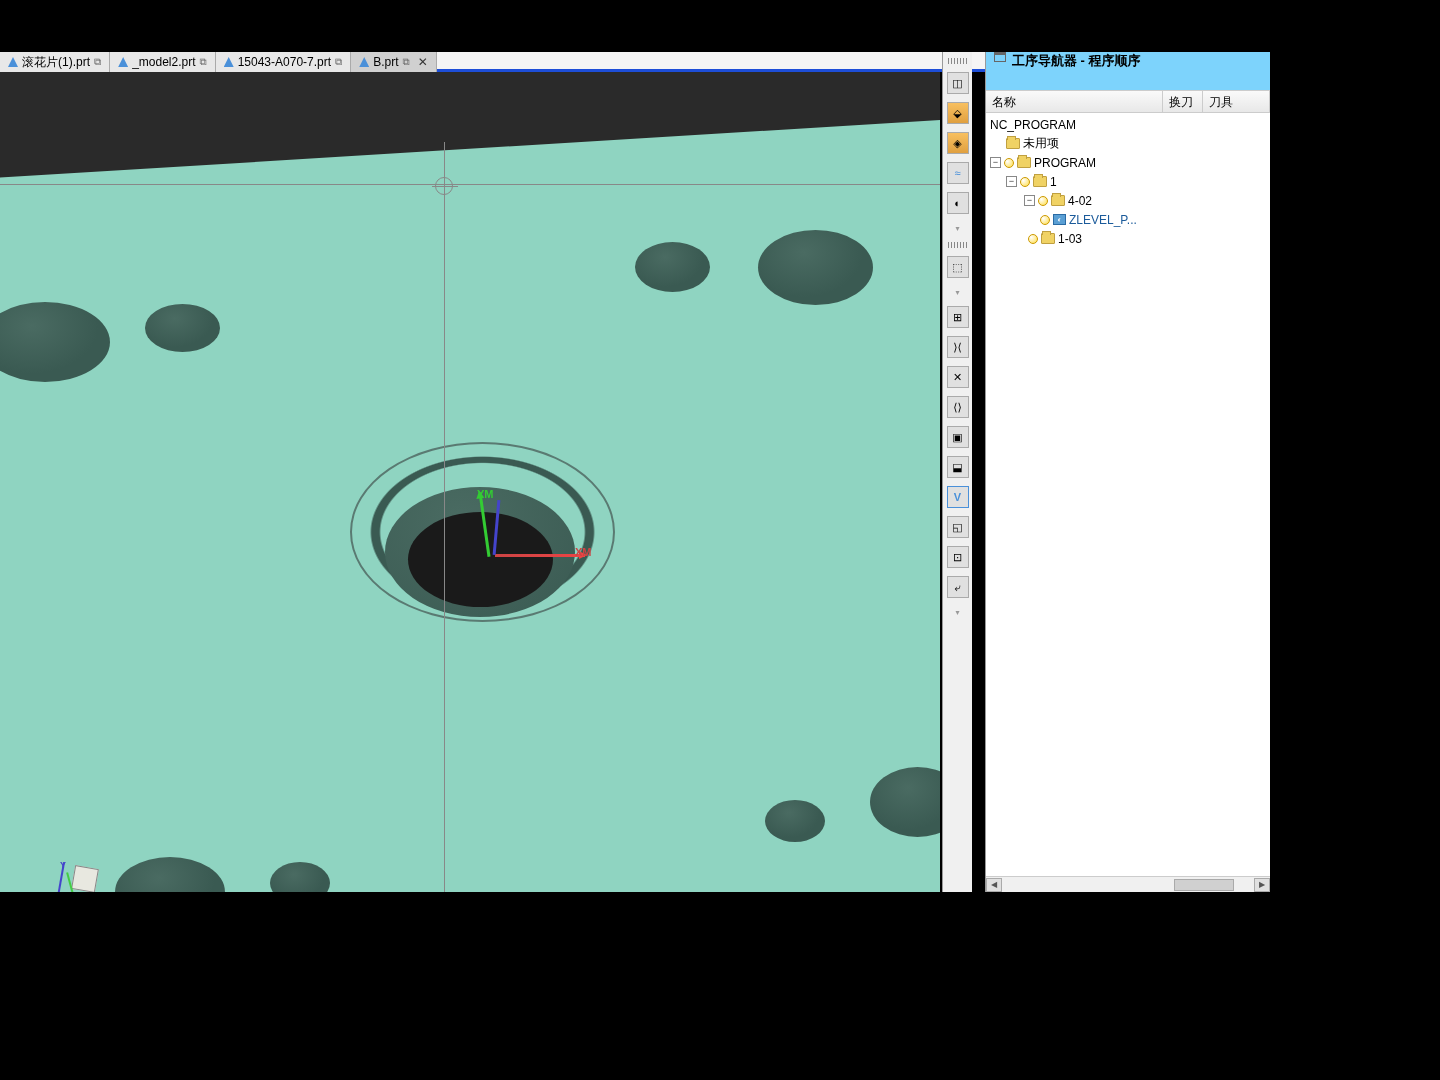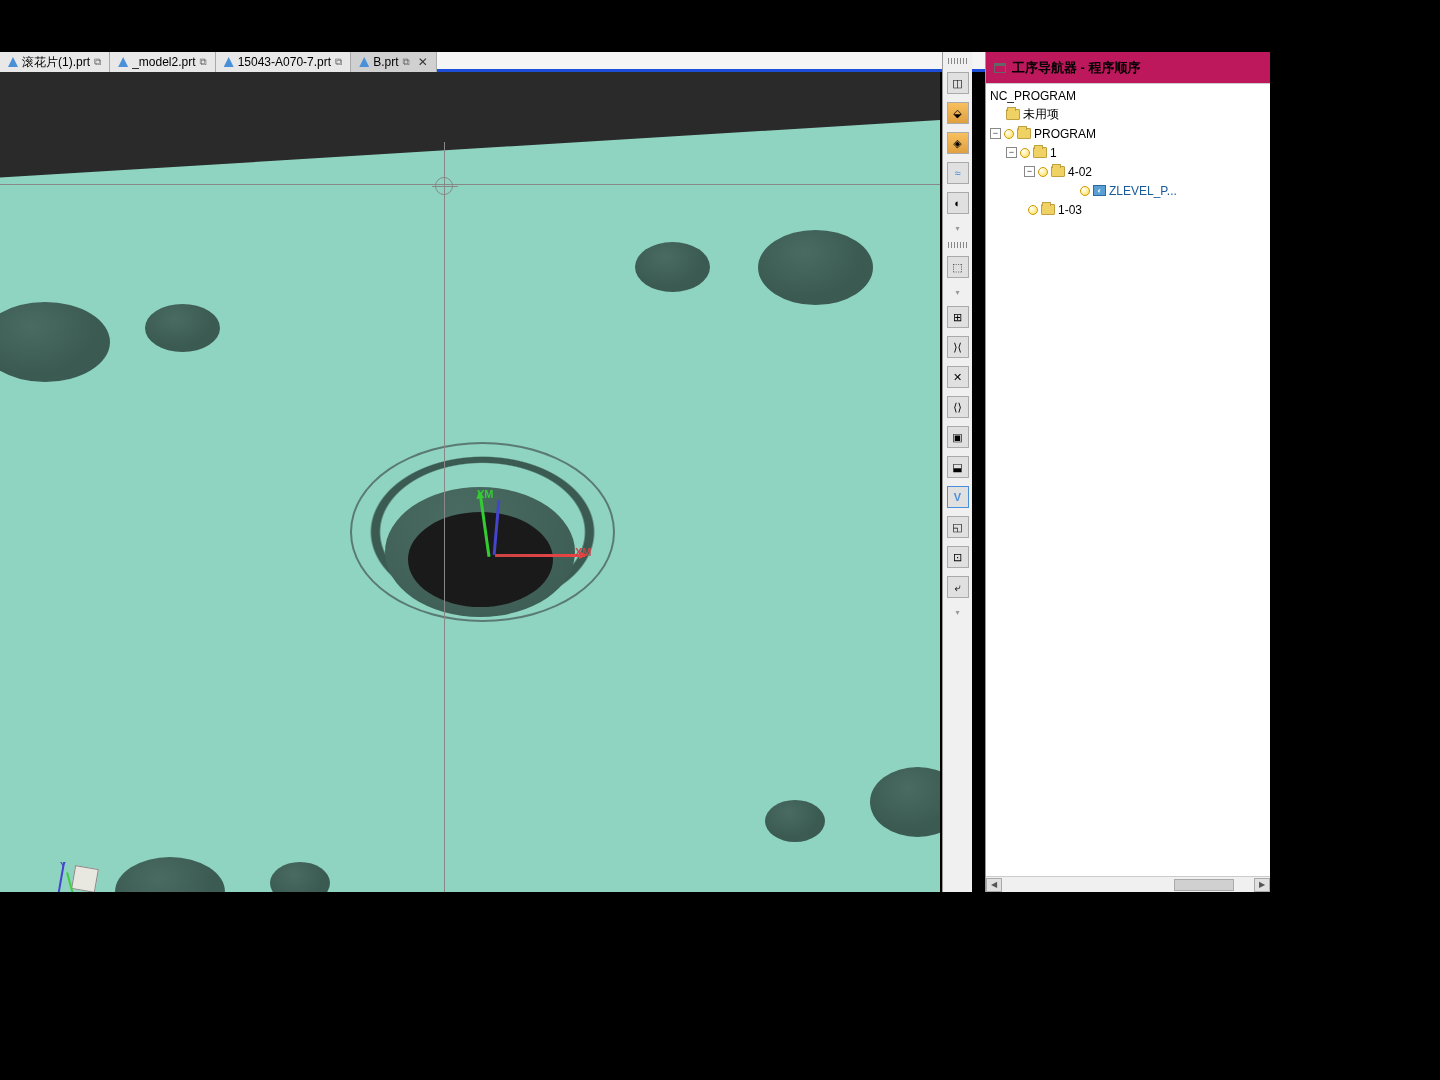--- a/index.html
+++ b/index.html
@@ -52,21 +52,21 @@
     .mcs-xl { position: absolute; top: 54px; left: 100px; color: #c44; font-size: 11px; font-weight: bold; }
     .mcs-yl { position: absolute; top: -4px; left: 2px; color: #3c3; font-size: 11px; font-weight: bold; }
     
     .toolbar-v { position: absolute; top: 52px; left: 942px; width: 30px; height: 840px; background: #f0f0f0; border-left: 1px solid #999; display: flex; flex-direction: column; align-items: center; padding-top: 6px; gap: 8px; }
     .tb-btn { width: 22px; height: 22px; background: #e0e0e0; border: 1px solid #aaa; display: flex; align-items: center; justify-content: center; font-size: 11px; cursor: pointer; }
     .tb-btn.blue { border-color: #4a90d9; color: #4a90d9; font-weight: bold; }
     .tb-sep { width: 20px; height: 12px; display: flex; align-items: center; justify-content: center; color: #999; font-size: 8px; }
     .tb-grip { width: 20px; height: 6px; background: repeating-linear-gradient(90deg, #888 0 1px, transparent 1px 3px); }
     
     .nav-panel { position: absolute; top: 52px; left: 985px; width: 285px; height: 840px; background: #fff; border-left: 1px solid #999; }
-    .nav-header { height: 32px; background: #be185d; border-bottom: 1px solid #ccc; display: flex; align-items: center; padding: 0 8px; gap: 6px; }
+    .nav-header { height: 39px; background: #7dd3fc; border-bottom: 1px solid #ccc; display: flex; padding: 0 8px; gap: 6px; }
     .nav-header-icon { width: 12px; height: 10px; border: 1px solid #666; border-top: 3px solid #666; }
     .nav-header-title { font-weight: bold; font-size: 13px; }
     
     .nav-columns { height: 22px; background: linear-gradient(#fafafa, #e8e8e8); border-bottom: 1px solid #ccc; display: flex; }
     .nav-col { border-right: 1px solid #ccc; padding: 3px 6px; font-size: 12px; }
     .nav-col1 { width: 177px; }
     .nav-col2 { width: 40px; }
     .nav-col3 { flex: 1; }
     
     .tree { padding: 2px 0; }
@@ -176,20 +176,25 @@
   <div class="tb-btn">⊡</div>
   <div class="tb-btn">⤶</div>
   <div class="tb-sep">▾</div>
 </div>
 
 <div class="nav-panel">
   <div class="nav-header">
     <span class="nav-header-icon"></span>
     <span class="nav-header-title">工序导航器 - 程序顺序</span>
   </div>
+  <div class="nav-columns">
+    <div class="nav-col nav-col1">名称</div>
+    <div class="nav-col nav-col2">换刀</div>
+    <div class="nav-col nav-col3">刀具</div>
+  </div>
 
   <div class="tree-body">
     <div class="tree">
       <div class="tree-row">
         <span class="tree-label">NC_PROGRAM</span>
       </div>
       <div class="tree-row" style="padding-left:6px">
         <span class="spacer"></span>
         <span class="folder-icon"></span>
         <span class="tree-label">未用项</span>
@@ -205,21 +210,21 @@
         <span class="bulb"></span>
         <span class="folder-icon"></span>
         <span class="tree-label">1</span>
       </div>
       <div class="tree-row" style="padding-left:38px">
         <span class="expander">−</span>
         <span class="bulb"></span>
         <span class="folder-icon"></span>
         <span class="tree-label">4-02</span>
       </div>
-      <div class="tree-row op" style="padding-left:80px">
+      <div class="tree-row op" style="padding-left:40px">
         <span class="spacer"></span>
         <span class="bulb"></span>
         <span class="op-icon">◐</span>
         <span class="tree-label">ZLEVEL_P...</span>
 
       </div>
       <div class="tree-row" style="padding-left:28px">
         <span class="spacer"></span>
         <span class="bulb"></span>
         <span class="folder-icon"></span>

